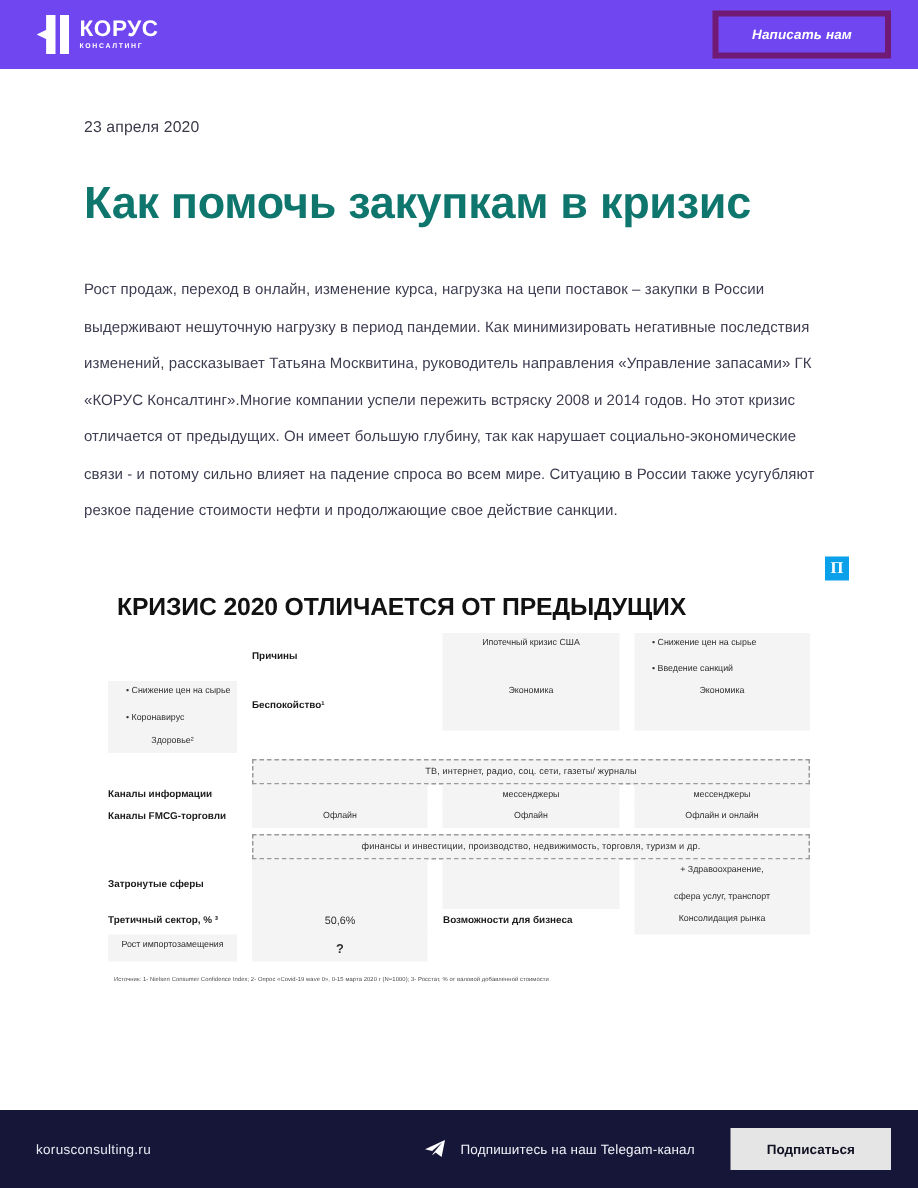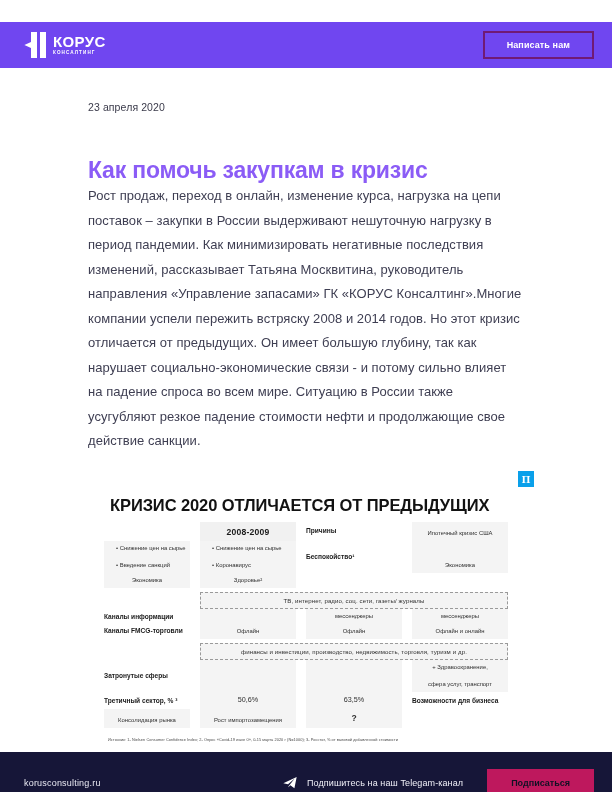--- a/index.html
+++ b/index.html
@@ -22,21 +22,20 @@
 
   
   .site-header {
     height: 46px;
     background: #7046f0;
     display: flex;
     align-items: center;
     justify-content: space-between;
     padding: 0 18px 0 20px;
     box-sizing: border-box;
-    margin-top: 22px;
   }
   .brand {
     display: flex;
     align-items: center;
     gap: 7px;
   }
   .brand-mark {
     position: relative;
     width: 26px;
     height: 26px;
@@ -75,51 +74,53 @@
     letter-spacing: 0.4px;
   }
   .brand-sub {
     color: #ffffff;
     font-size: 4.6px;
     font-weight: bold;
     letter-spacing: 1.1px;
     margin-top: 2px;
   }
   .header-cta {
-    border: 2px solid #701a75;
+    border: 4px solid #701a75;
     color: #ffffff;
     background: transparent;
     font-size: 9px;
     font-weight: bold;
     padding: 7px 22px;
     letter-spacing: 0.1px;
     font-family: "Liberation Sans", sans-serif;
     cursor: pointer;
+    font-style: italic;
   }
 
   
   .article {
-    padding: 0 88px;
+    padding: 0 56px;
     box-sizing: border-box;
   }
   .article-date {
     font-size: 10.5px;
     color: #3a3a4a;
     margin-top: 33px;
     letter-spacing: 0.1px;
   }
   .article-title {
-    font-size: 23px;
-    font-weight: bold;
-    color: #8b5cf6;
-    margin: 44px 0 0 0;
+    font-size: 30px;
+    font-weight: bold;
+    color: #0f766e;
+    margin: 28px 0 0 0;
     letter-spacing: -0.2px;
   }
   .article-body {
-    font-size: 13px;
+    margin-top: 29px;
+    font-size: 10px;
     line-height: 24.5px;
     color: #3e3e52;
     letter-spacing: 0.05px;
     text-align: left;
   }
 
   
   .infographic {
     position: relative;
     margin: 17px 0 0 0;
@@ -174,21 +175,21 @@
     line-height: 1.45;
   }
   .cell {
     background: #f4f4f4;
     text-align: center;
     color: #2f2f2f;
     font-size: 5.9px;
     display: flex;
     flex-direction: column;
     align-items: center;
-    justify-content: flex-end;
+    justify-content: flex-start;
     line-height: 1.5;
     padding: 3px 4px;
     box-sizing: border-box;
   }
   .cell.left-align {
     align-items: flex-start;
     text-align: left;
     padding-left: 12px;
   }
   .cell .bullet-line {
@@ -222,21 +223,21 @@
     letter-spacing: 0.05px;
     padding-left: 4px;
   }
 
   
   .site-footer {
     position: absolute;
     left: 0;
     bottom: 0;
     width: 612px;
-    height: 62px;
+    height: 52px;
     background: #161638;
     display: flex;
     align-items: center;
     box-sizing: border-box;
     padding: 0 18px 0 24px;
   }
   .footer-url {
     color: #e8e8f2;
     font-size: 9px;
     letter-spacing: 0.2px;
@@ -252,21 +253,21 @@
     height: 16px;
     display: block;
   }
   .footer-text {
     color: #f0f0f8;
     font-size: 9px;
     letter-spacing: 0.1px;
   }
   .footer-cta {
     margin-left: 24px;
-    background: #be185d;
+    background: #e5e5e5;
     color: #111124;
     border: none;
     font-size: 9px;
     font-weight: bold;
     padding: 9px 24px;
     font-family: "Liberation Sans", sans-serif;
     cursor: pointer;
   }
 </style>
 </head>
@@ -288,21 +289,20 @@
   <div class="article">
     <div class="article-date">23 апреля 2020</div>
     <h1 class="article-title">Как помочь закупкам в кризис</h1>
     <div class="article-body">Рост продаж, переход в онлайн, изменение курса, нагрузка на цепи поставок – закупки в России выдерживают нешуточную нагрузку в период пандемии. Как минимизировать негативные последствия изменений, рассказывает Татьяна Москвитина, руководитель направления «Управление запасами» ГК «КОРУС Консалтинг».Многие компании успели пережить встряску 2008 и 2014 годов. Но этот кризис отличается от предыдущих. Он имеет большую глубину, так как нарушает социально-экономические связи - и потому сильно влияет на падение спроса во всем мире. Ситуацию в России также усугубляют резкое падение стоимости нефти и продолжающие свое действие санкции.</div>
 
     <div class="infographic">
       <div class="pin-badge">П</div>
       <div class="info-title">КРИЗИС 2020 ОТЛИЧАЕТСЯ ОТ ПРЕДЫДУЩИХ</div>
       <div class="grid" id="info-grid">
           <div></div>
-          <div class="col-head">2008-2009</div>
           <div class="row-label">Причины</div>
           <div class="cell">
             <span class="bullet-line">Ипотечный кризис США</span>
           </div>
           <div class="cell left-align">
             <span class="bullet-line">• Снижение цен на сырье</span>
             <br>
             <span class="bullet-line">• Введение санкций</span>
           </div>
           <div class="cell left-align">
@@ -348,23 +348,20 @@
           <div class="cell"></div>
           <div class="cell"></div>
           <div class="cell">
             <span class="bullet-line">+ Здравоохранение,</span>
             <br>
             <span class="bullet-line">сфера услуг, транспорт</span>
           </div>
           <div class="row-label">Третичный сектор, %  ³</div>
           <div class="cell big">
             <span class="bullet-line">50,6%</span>
-          </div>
-          <div class="cell big">
-            <span class="bullet-line">63,5%</span>
           </div>
           <div class="row-label">Возможности для бизнеса</div>
           <div class="cell">
             <span class="bullet-line">Консолидация рынка</span>
           </div>
           <div class="cell">
             <span class="bullet-line">Рост импортозамещения</span>
           </div>
           <div class="cell qmark">
             <span class="bullet-line">?</span>

